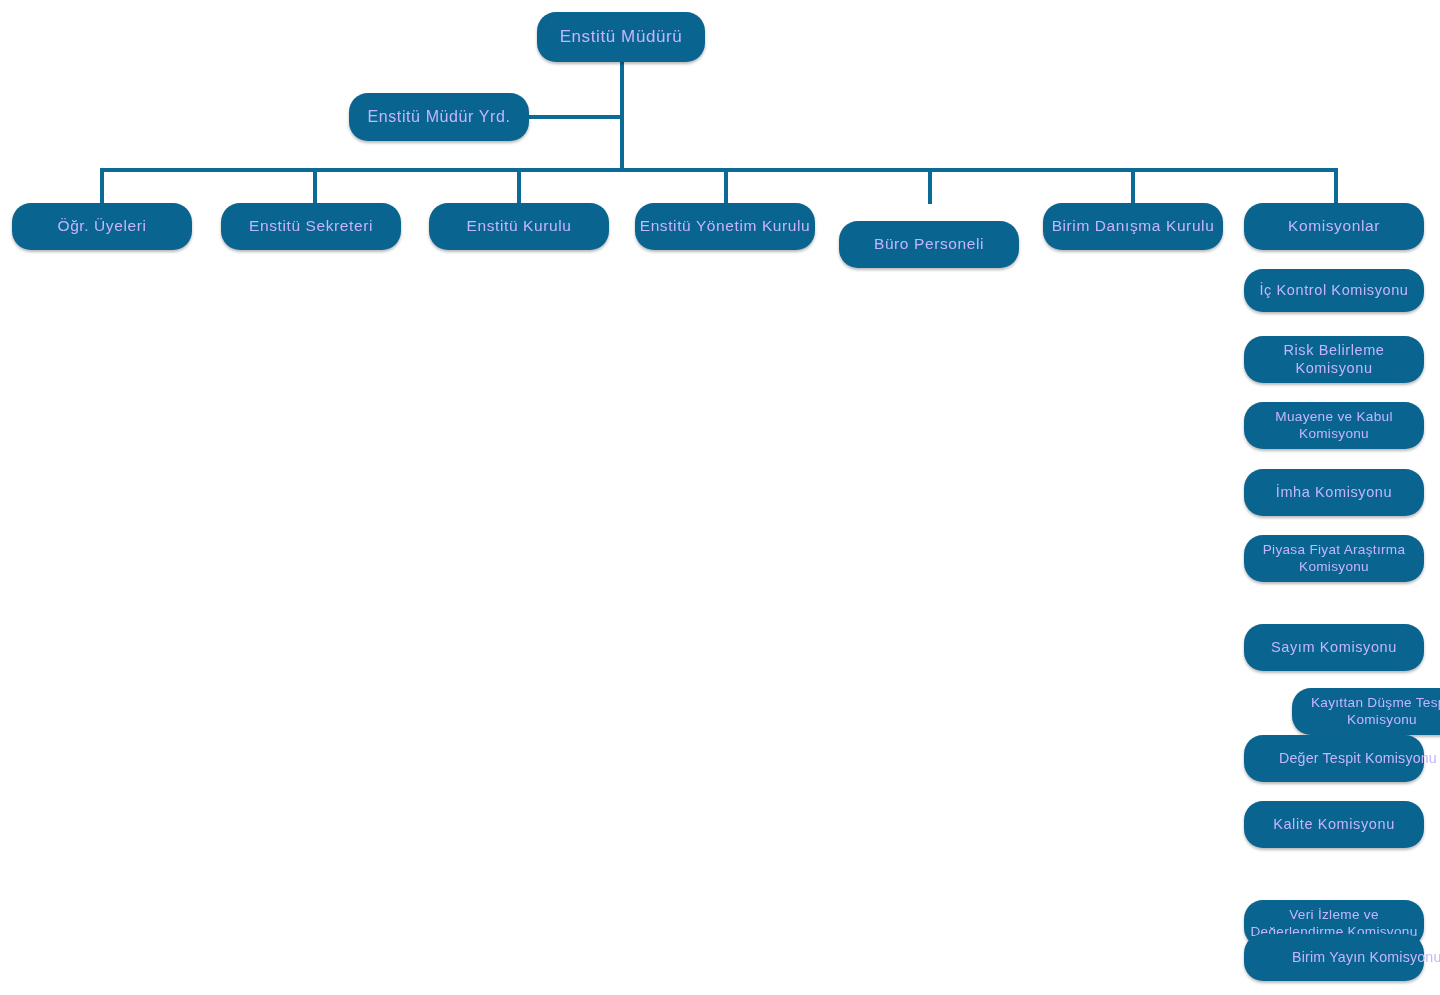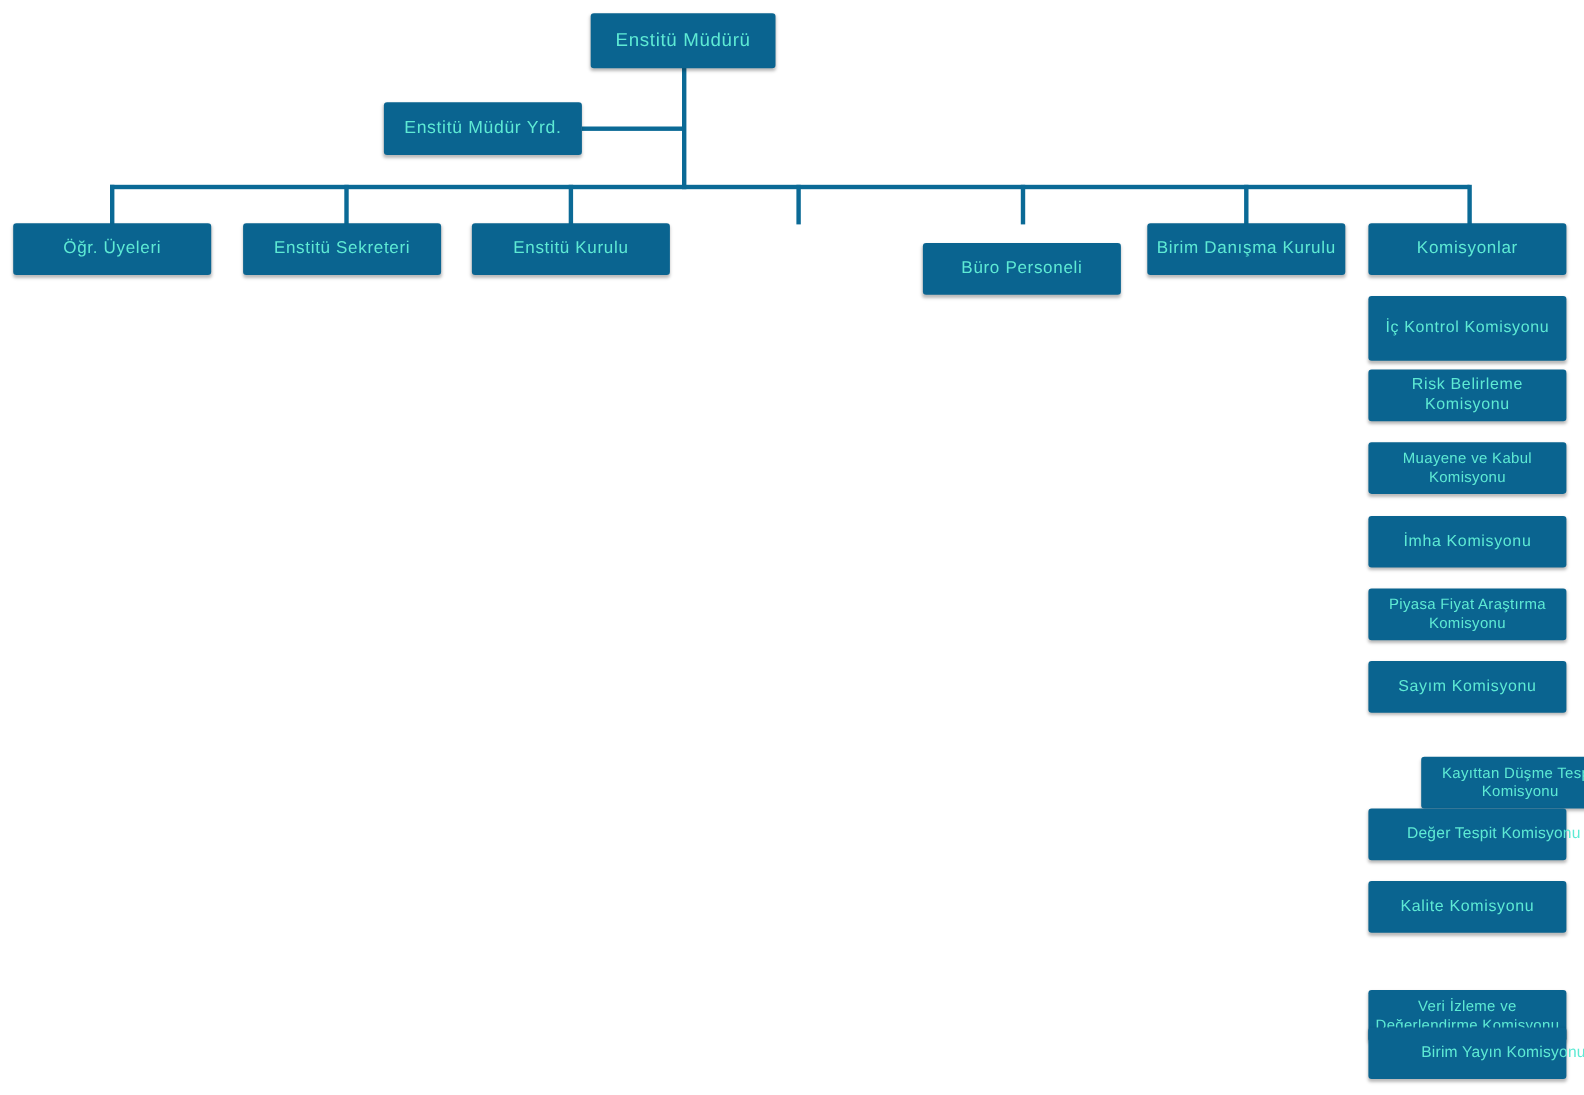--- a/index.html
+++ b/index.html
@@ -17,22 +17,22 @@
     height: 995px;
     background: #ffffff;
     overflow: hidden;
   }
 
   
   .node {
     position: absolute;
     box-sizing: border-box;
     background: #0a6490;
-    border-radius: 3px;
-    color: #5eead4;
+    border-radius: 19px;
+    color: #c4b5fd;
     display: flex;
     align-items: center;
     justify-content: center;
     text-align: center;
     line-height: 1.18;
     letter-spacing: 0.6px;
     box-shadow: 0 2px 3px rgba(0,0,0,0.28);
     white-space: nowrap;
     user-select: none;
   }
@@ -93,54 +93,57 @@
   </div>
 
   <div class="node level-3" style="left:429px; top:203px; width:180px; height:47px;">
     <span class="label">Enstitü Kurulu</span>
   </div>
 
   <div class="node level-3" style="left:221px; top:203px; width:180px; height:47px;">
     <span class="label">Enstitü Sekreteri</span>
   </div>
 
+  <div class="node level-3" style="left:635px; top:203px; width:180px; height:47px; white-space:normal;">
+    <span class="label">Enstitü Yönetim Kurulu</span>
+  </div>
 
   <div class="node level-3" style="left:839px; top:221px; width:180px; height:47px;">
     <span class="label">Büro Personeli</span>
   </div>
 
   <div class="node level-3" style="left:1043px; top:203px; width:180px; height:47px; white-space:normal;">
     <span class="label">Birim Danışma Kurulu</span>
   </div>
 
   <div class="node level-3" style="left:1244px; top:203px; width:180px; height:47px;">
     <span class="label">Komisyonlar</span>
   </div>
 
-  <div class="node commission" style="left:1244px; top:269px; width:180px; height:59px; white-space:normal;">
+  <div class="node commission" style="left:1244px; top:269px; width:180px; height:43px; white-space:normal;">
     <span class="label">İç  Kontrol Komisyonu</span>
   </div>
 
   <div class="node commission" style="left:1244px; top:336px; width:180px; height:47px; white-space:normal;">
     <span class="label">Risk  Belirleme Komisyonu</span>
   </div>
 
   <div class="node commission tight" style="left:1244px; top:402px; width:180px; height:47px; white-space:normal;">
     <span class="label">Muayene ve Kabul Komisyonu</span>
   </div>
 
   <div class="node commission" style="left:1244px; top:469px; width:180px; height:47px;">
     <span class="label">İmha Komisyonu</span>
   </div>
 
   <div class="node commission tight overflow" style="left:1244px; top:535px; width:180px; height:47px; white-space:normal;">
     <span class="label">Piyasa Fiyat Araştırma Komisyonu</span>
   </div>
 
-  <div class="node commission" style="left:1244px; top:601px; width:180px; height:47px;">
+  <div class="node commission" style="left:1244px; top:624px; width:180px; height:47px;">
     <span class="label">Sayım Komisyonu</span>
   </div>
 
   <div class="node commission tight overflow" style="left:1244px; top:688px; width:180px; height:47px; white-space:normal;margin-left:48px;">
     <span class="label">Kayıttan Düşme Tespit Komisyonu</span>
   </div>
 
   <div class="node commission wide overflow" style="left:1244px; top:735px; width:180px; height:47px;">
     <span class="label">Değer Tespit Komisyonu</span>
   </div>

